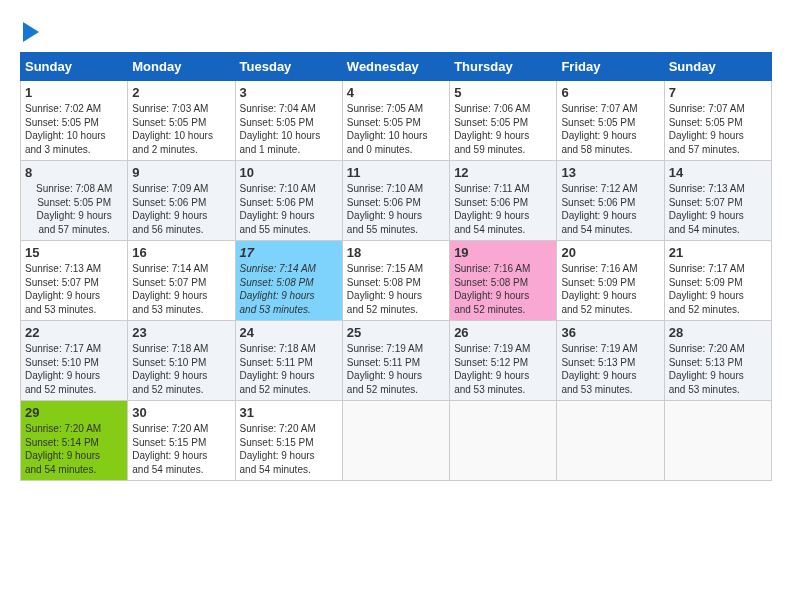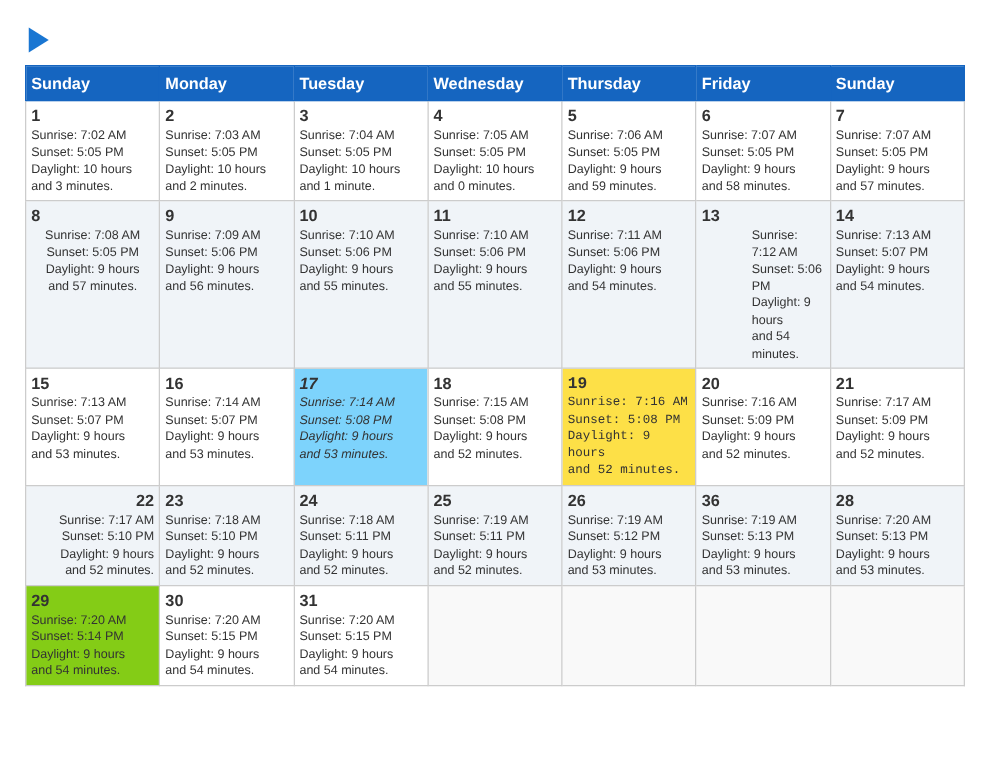--- a/index.html
+++ b/index.html
@@ -215,21 +215,21 @@
         </td>
         <td style="background: rgb(240, 244, 248);">
           <span class="day-num">12</span>
           <div class="day-info" style="white-space: pre-line;">Sunrise: 7:11 AM
 Sunset: 5:06 PM
 Daylight: 9 hours
 and 54 minutes.</div>
         </td>
         <td style="background: rgb(240, 244, 248);">
           <span class="day-num">13</span>
-          <div class="day-info" style="white-space: pre-line; margin-left: 40px;">Sunrise: 7:12 AM
+          <div class="day-info" style="white-space: pre-line;">Sunrise: 7:12 AM
 Sunset: 5:06 PM
 Daylight: 9 hours
 and 54 minutes.</div>
         </td>
         <td style="background: rgb(240, 244, 248);">
           <span class="day-num">14</span>
           <div class="day-info" style="white-space: pre-line;">Sunrise: 7:13 AM
 Sunset: 5:07 PM
 Daylight: 9 hours
 and 54 minutes.</div>
@@ -257,21 +257,21 @@
 Daylight: 9 hours
 and 53 minutes.</div>
         </td>
         <td style="background: rgb(255, 255, 255);">
           <span class="day-num">18</span>
           <div class="day-info" style="white-space: pre-line;">Sunrise: 7:15 AM
 Sunset: 5:08 PM
 Daylight: 9 hours
 and 52 minutes.</div>
         </td>
-        <td style="background: #fde047; font-family: Liberation Mono, monospace;">
+        <td style="background: #f9a8d4;">
           <span class="day-num">19</span>
           <div class="day-info" style="white-space: pre-line;">Sunrise: 7:16 AM
 Sunset: 5:08 PM
 Daylight: 9 hours
 and 52 minutes.</div>
         </td>
         <td style="background: rgb(255, 255, 255);">
           <span class="day-num">20</span>
           <div class="day-info" style="white-space: pre-line;">Sunrise: 7:16 AM
 Sunset: 5:09 PM
@@ -280,21 +280,21 @@
         </td>
         <td style="background: rgb(255, 255, 255); border-radius: 12px;">
           <span class="day-num">21</span>
           <div class="day-info" style="white-space: pre-line;">Sunrise: 7:17 AM
 Sunset: 5:09 PM
 Daylight: 9 hours
 and 52 minutes.</div>
         </td>
       </tr>
       <tr>
-        <td style="background: rgb(240, 244, 248); text-align: right;">
+        <td style="background: rgb(240, 244, 248);">
           <span class="day-num">22</span>
           <div class="day-info" style="white-space: pre-line;">Sunrise: 7:17 AM
 Sunset: 5:10 PM
 Daylight: 9 hours
 and 52 minutes.</div>
         </td>
         <td style="background: rgb(240, 244, 248); margin-top: 16px;">
           <span class="day-num">23</span>
           <div class="day-info" style="white-space: pre-line;">Sunrise: 7:18 AM
 Sunset: 5:10 PM

